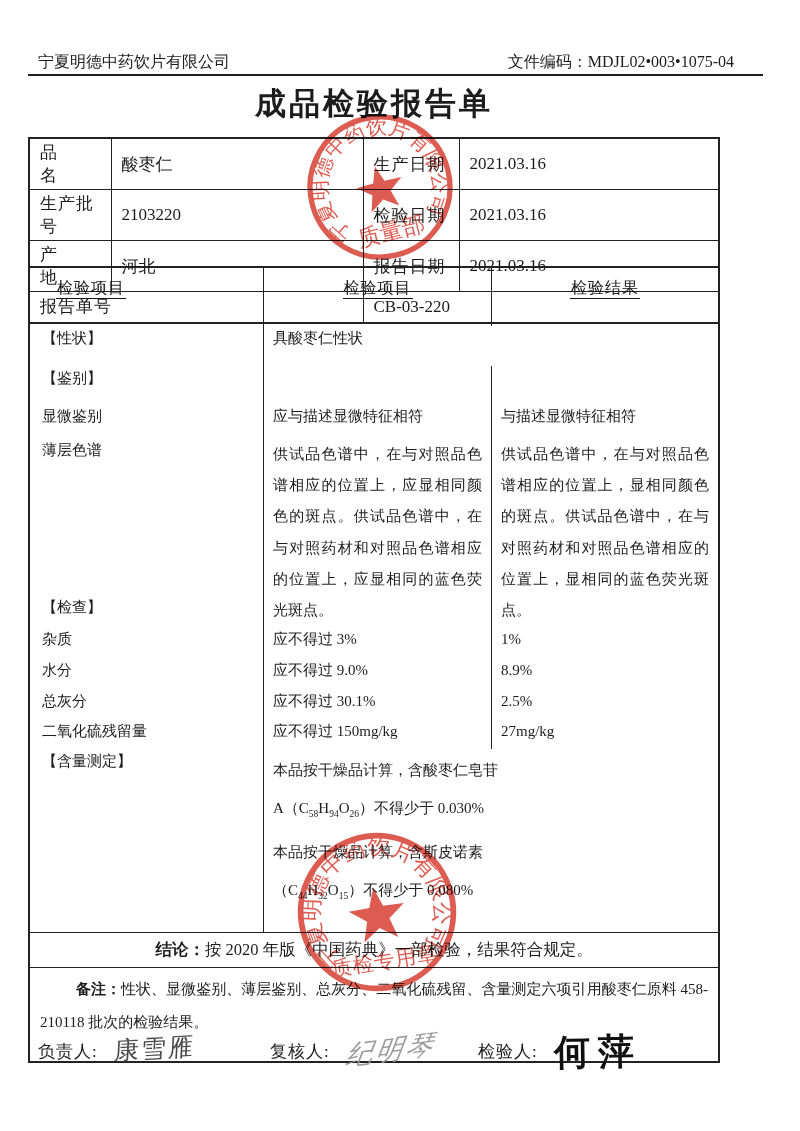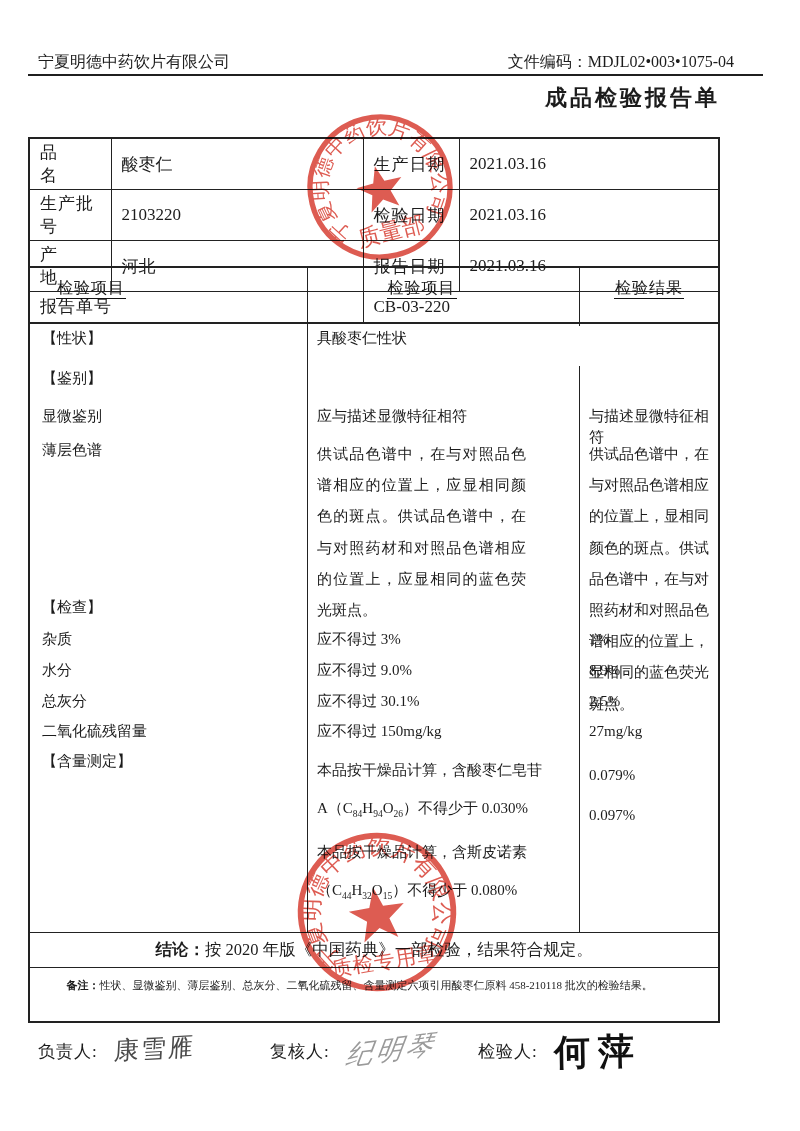--- a/index.html
+++ b/index.html
@@ -6,47 +6,47 @@
   html,body { background:#ffffff; }
   body {
     width:800px; height:1131px; position:relative; overflow:hidden;
     font-family:"Liberation Serif","DejaVu Serif",serif;
     color:#1c1c1c;
   }
   
   .top-header { position:absolute; left:38px; right:66px; top:52px;
     display:flex; justify-content:space-between; align-items:baseline; font-size:16px; }
   .header-rule { position:absolute; left:28px; top:74px; width:735px; border-top:2px solid #1f1f1f; }
-  .doc-title { position:absolute; left:28px; top:83px; width:692px; text-align:right;
-    font-family:"Liberation Sans","DejaVu Sans",sans-serif; font-weight:bold; font-size:22px; letter-spacing:3px; }
+  .doc-title { position:absolute; left:28px; top:83px; width:692px; text-align:center;
+    font-family:"Liberation Sans","DejaVu Sans",sans-serif; font-weight:bold; font-size:31px; letter-spacing:3px; }
   
   table.info { position:absolute; left:28px; top:137px; width:692px; height:126px;
     border-collapse:collapse; border:2px solid #222; font-size:17px;font-family:Liberation Serif, serif; }
   table.info td { border:1px solid #222; padding:2px 4px 2px 10px; height:31px; }
   table.info td.lab { letter-spacing:1px; }
   
   .mtable { position:absolute; left:28px; top:266px; width:692px; border:2px solid #222;
     font-size:15px; }
-  .mrow { display:flex; width:100%;gap:44px; }
+  .mrow { display:flex; width:100%; }
   .c { padding:2px 9px 0 9px; line-height:21px; }
   .c1 { width:233px; padding-left:12px; }
   .c2 { width:228px; border-left:1px solid #222; }
   .c3 { flex:1; border-left:1px solid #222; }
   .r-head { height:58px; }
   .r-head .c { padding-top:9px; font-size:16px; }
   .center { text-align:center; }
   .uline { border-bottom:1px solid #111; padding:0 1px 2px 1px; letter-spacing:1px; }
   .para { text-align:justify; line-height:31.2px; padding-top:1px; }
   .nw { white-space:nowrap; line-height:38px; }
   sub { font-size:9.5px; }
   
   .xrow { border-top:1px solid #222; width:100%; }
   .concl { height:35px; display:flex; align-items:center; justify-content:center; font-size:16.5px; }
   .concl b, .remark b { font-family:"Liberation Sans","DejaVu Sans",sans-serif; font-weight:bold; }
-  .remark { min-height:52px; padding:4px 10px 22px 10px; font-size:11px; line-height:27px;
+  .remark { min-height:52px; padding:4px 10px 22px 10px; font-size:15px; line-height:33px;
     text-indent:2.4em; text-align:justify; }
   
   .footer { position:absolute; left:38px; top:1032px; width:700px; height:70px; }
   .sig-group { position:absolute; display:flex; align-items:flex-start; gap:16px; font-size:17px; }
   .sig-group .lbl { padding-top:8px; letter-spacing:1px; }
   .sig1 { left:0; }
   .sig2 { left:232px; }
   .sig3 { left:440px; }
   .hand1 { font-size:25px; color:#4a4a4a; transform:rotate(-3deg) skewX(-6deg); letter-spacing:2px; }
   .hand2 { font-size:27px; color:#9a9a9a; font-style:italic; transform:rotate(-7deg) skewX(-16deg); letter-spacing:3px; }
@@ -159,27 +159,23 @@
   <div class="mrow" style="height:30px">
     <div class="c c1">二氧化硫残留量</div>
     <div class="c c2">应不得过 150mg/kg</div>
     <div class="c c3">27mg/kg</div>
   </div>
 
   <div class="mrow" style="height:183px">
     <div class="c c1">【含量测定】</div>
     <div class="c c2">
       <div class="nw">本品按干燥品计算，含酸枣仁皂苷</div>
-      <div class="nw"><span>A（C</span><sub>84</sub><span>H</span><sub>94</sub><span>O</span><sub>26</sub><span>）不得少于 0.030%</span></div>
+      <div class="nw"><span>A（C</span><sub>58</sub><span>H</span><sub>94</sub><span>O</span><sub>26</sub><span>）不得少于 0.030%</span></div>
       <div class="nw">本品按干燥品计算，含斯皮诺素</div>
       <div class="nw"><span>（C</span><sub>44</sub><span>H</span><sub>32</sub><span>O</span><sub>15</sub><span>）不得少于 0.080%</span></div>
-    </div>
-    <div class="c c3">
-      <div style="margin-top:14px">0.079%</div>
-      <div style="margin-top:19px">0.097%</div>
     </div>
   </div>
 
   <div class="xrow concl">
     <span><b>结论：</b><span>按 2020 年版《中国药典》一部检验，结果符合规定。</span></span>
   </div>
 
   <div class="xrow remark">
     <b>备注：</b><span>性状、显微鉴别、薄层鉴别、总灰分、二氧化硫残留、含量测定六项引用酸枣仁原料 458-210118 批次的检验结果。</span>
   </div>

